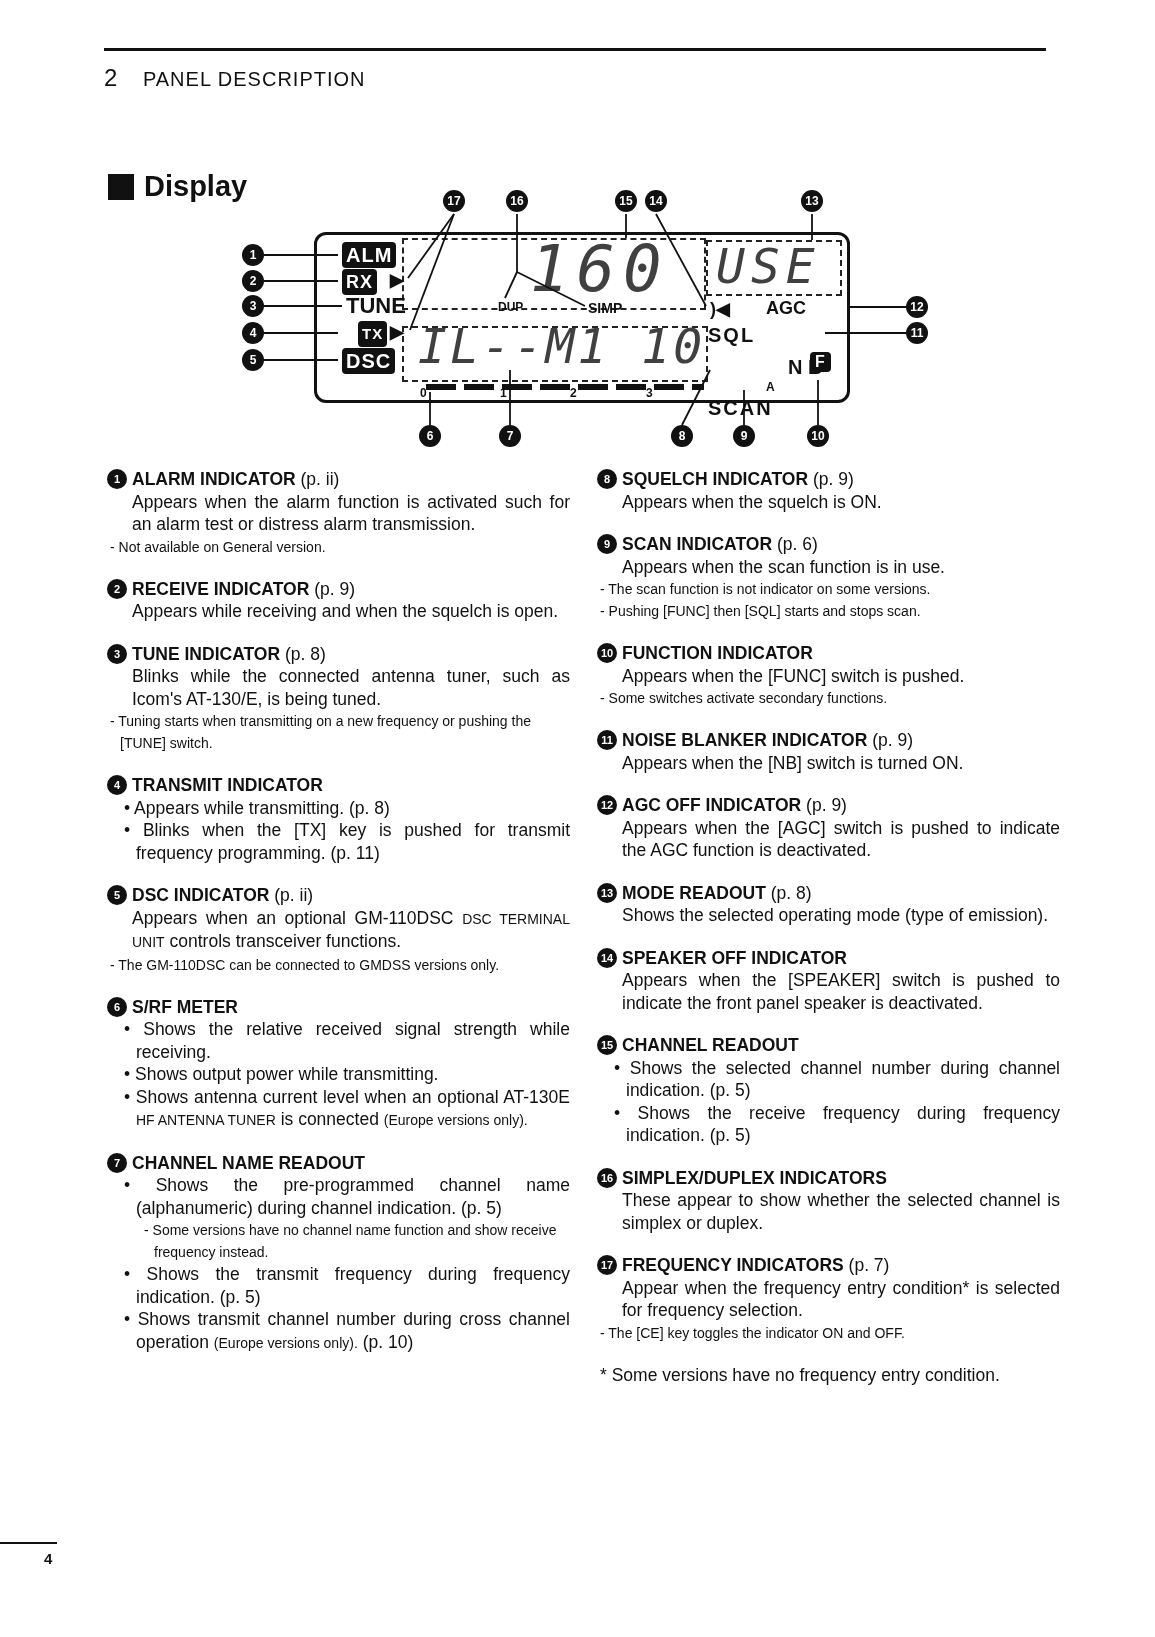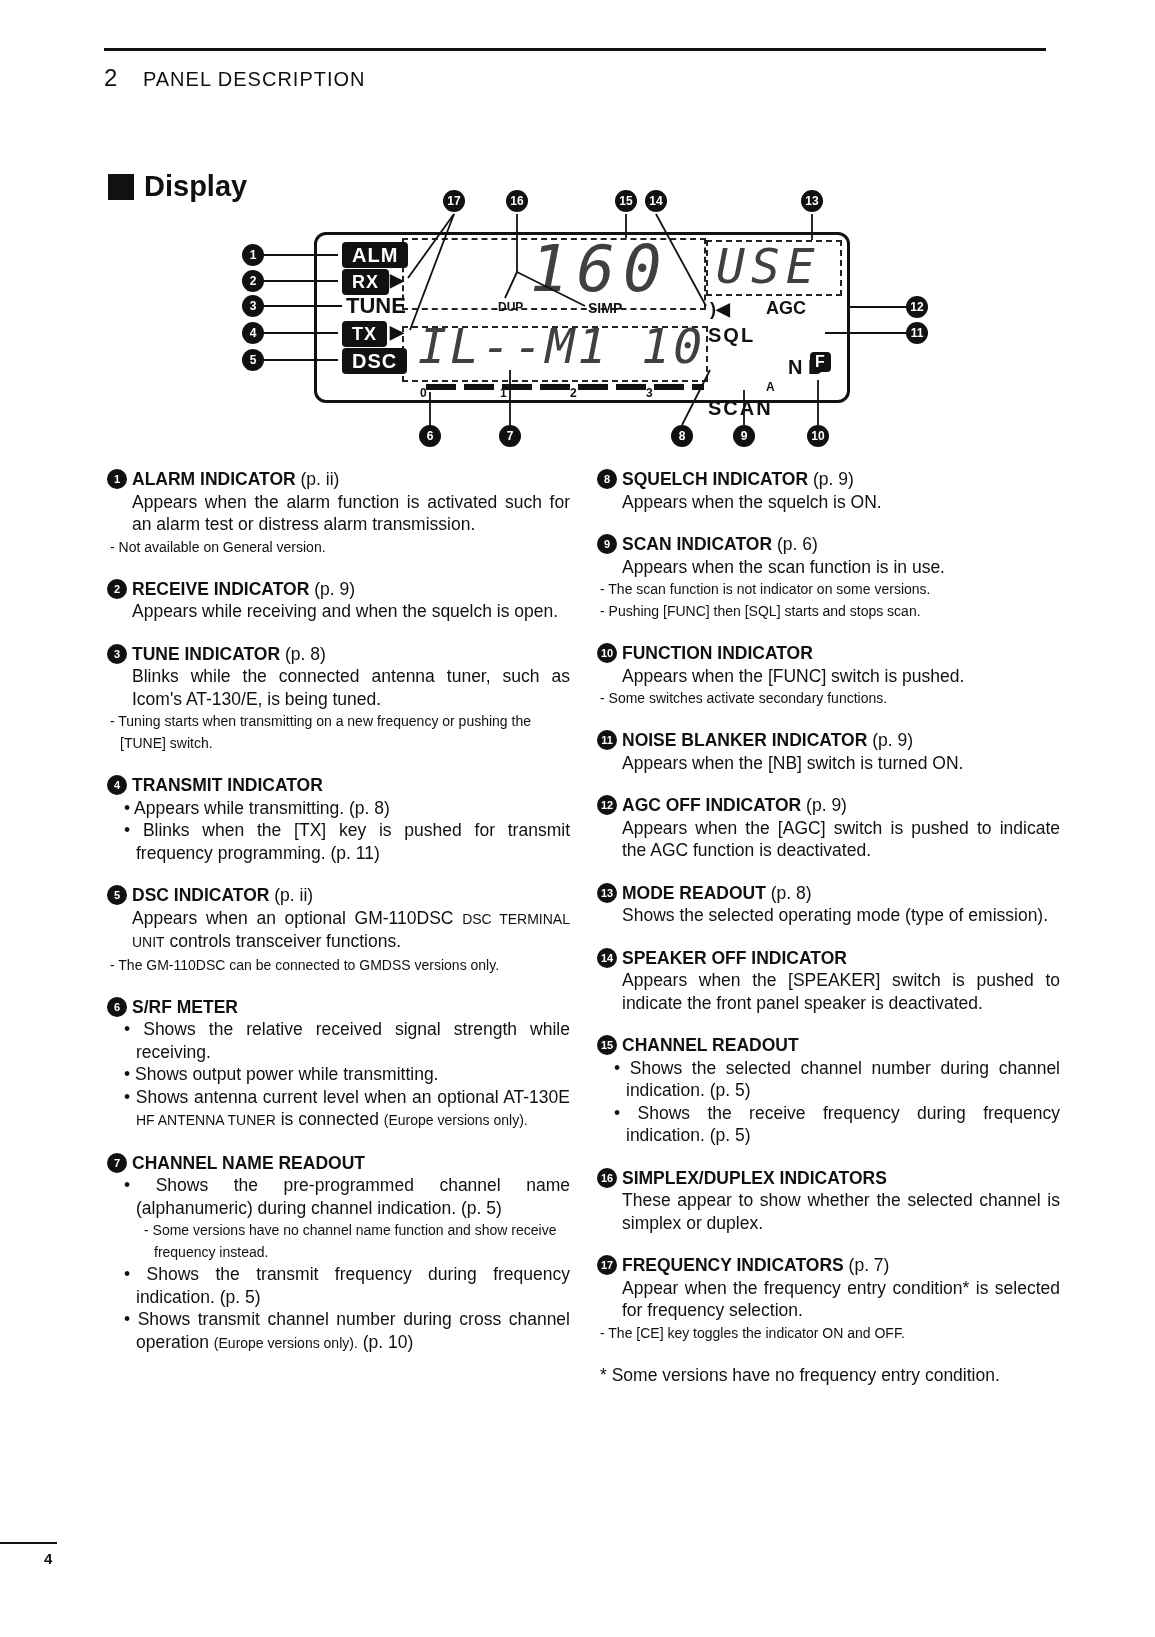--- a/index.html
+++ b/index.html
@@ -14,21 +14,21 @@
   .section-title .sq { width: 26px; height: 26px; background: #111; margin-right: 10px; }
   .section-title .t { font-size: 29px; font-weight: bold; }
 
   
   .diagram { position: absolute; left: 230px; top: 180px; width: 700px; height: 275px; }
   .lcd-frame { position: absolute; left: 84px; top: 52px; width: 530px; height: 165px;
     border: 3px solid #111; border-radius: 12px; }
   .dash { position: absolute; border: 2px dashed #222; }
   .seg { position: absolute; font-family: "DejaVu Sans Mono", monospace; font-style: italic; color: #404040; }
   .badge { position: absolute; background: #111; color: #fff; font-weight: bold; border-radius: 4px;
-    padding: 0 10px; font-size: 20px; line-height: 26px; letter-spacing: 1px; }
+    padding: 0 4px; font-size: 20px; line-height: 26px; letter-spacing: 1px; }
   .plain { position: absolute; font-weight: bold; color: #111; }
   .callout { position: absolute; width: 22px; height: 22px; border-radius: 50%; background: #111; color: #fff;
     font-size: 12px; font-weight: bold; text-align: center; line-height: 22px; }
   .meter-bar { position: absolute; top: 204px; height: 6px; background: #111; }
   .tick { position: absolute; top: 206px; font-size: 12px; font-weight: bold; }
   svg.lines { position: absolute; left: 0; top: 0; }
 
   
   .col { position: absolute; top: 468px; width: 460px; font-size: 17.5px; line-height: 22.5px; }
   .col.left { left: 110px; }
@@ -65,21 +65,21 @@
   <div class="lcd-frame"></div>
 
   <div class="dash" style="left:172px; top:58px; width:300px; height:68px;"></div>
   <div class="dash" style="left:476px; top:60px; width:132px; height:52px;"></div>
   <div class="dash" style="left:172px; top:146px; width:302px; height:52px;"></div>
 
   <div class="badge" style="left:112px; top:62px;">ALM</div>
   <div class="badge" style="left:112px; top:89px; font-size:18px;">RX</div>
   <div class="plain" style="left:160px; top:89px; font-size:18px;">▶</div>
   <div class="plain" style="left:116px; top:113px; font-size:22px;">TUNE</div>
-  <div class="badge" style="left:112px; top:141px; font-size:18px;">TX</div>
+  <div class="badge" style="left:128px; top:141px; font-size:15px;">TX</div>
   <div class="plain" style="left:160px; top:141px; font-size:18px;">▶</div>
   <div class="badge" style="left:112px; top:168px;">DSC</div>
 
   <div class="seg" style="left:300px; top:52px; font-size:64px; letter-spacing:8px;">160</div>
   <div class="seg" style="left:486px; top:58px; font-size:48px; letter-spacing:6px;">USE</div>
   <div class="seg" style="left:188px; top:138px; font-size:48px; letter-spacing:3px;">IL--M1 10</div>
 
   <div class="plain" style="left:268px; top:120px; font-size:12px;">DUP</div>
   <div class="plain" style="left:358px; top:120px; font-size:14px;">SIMP</div>
 

